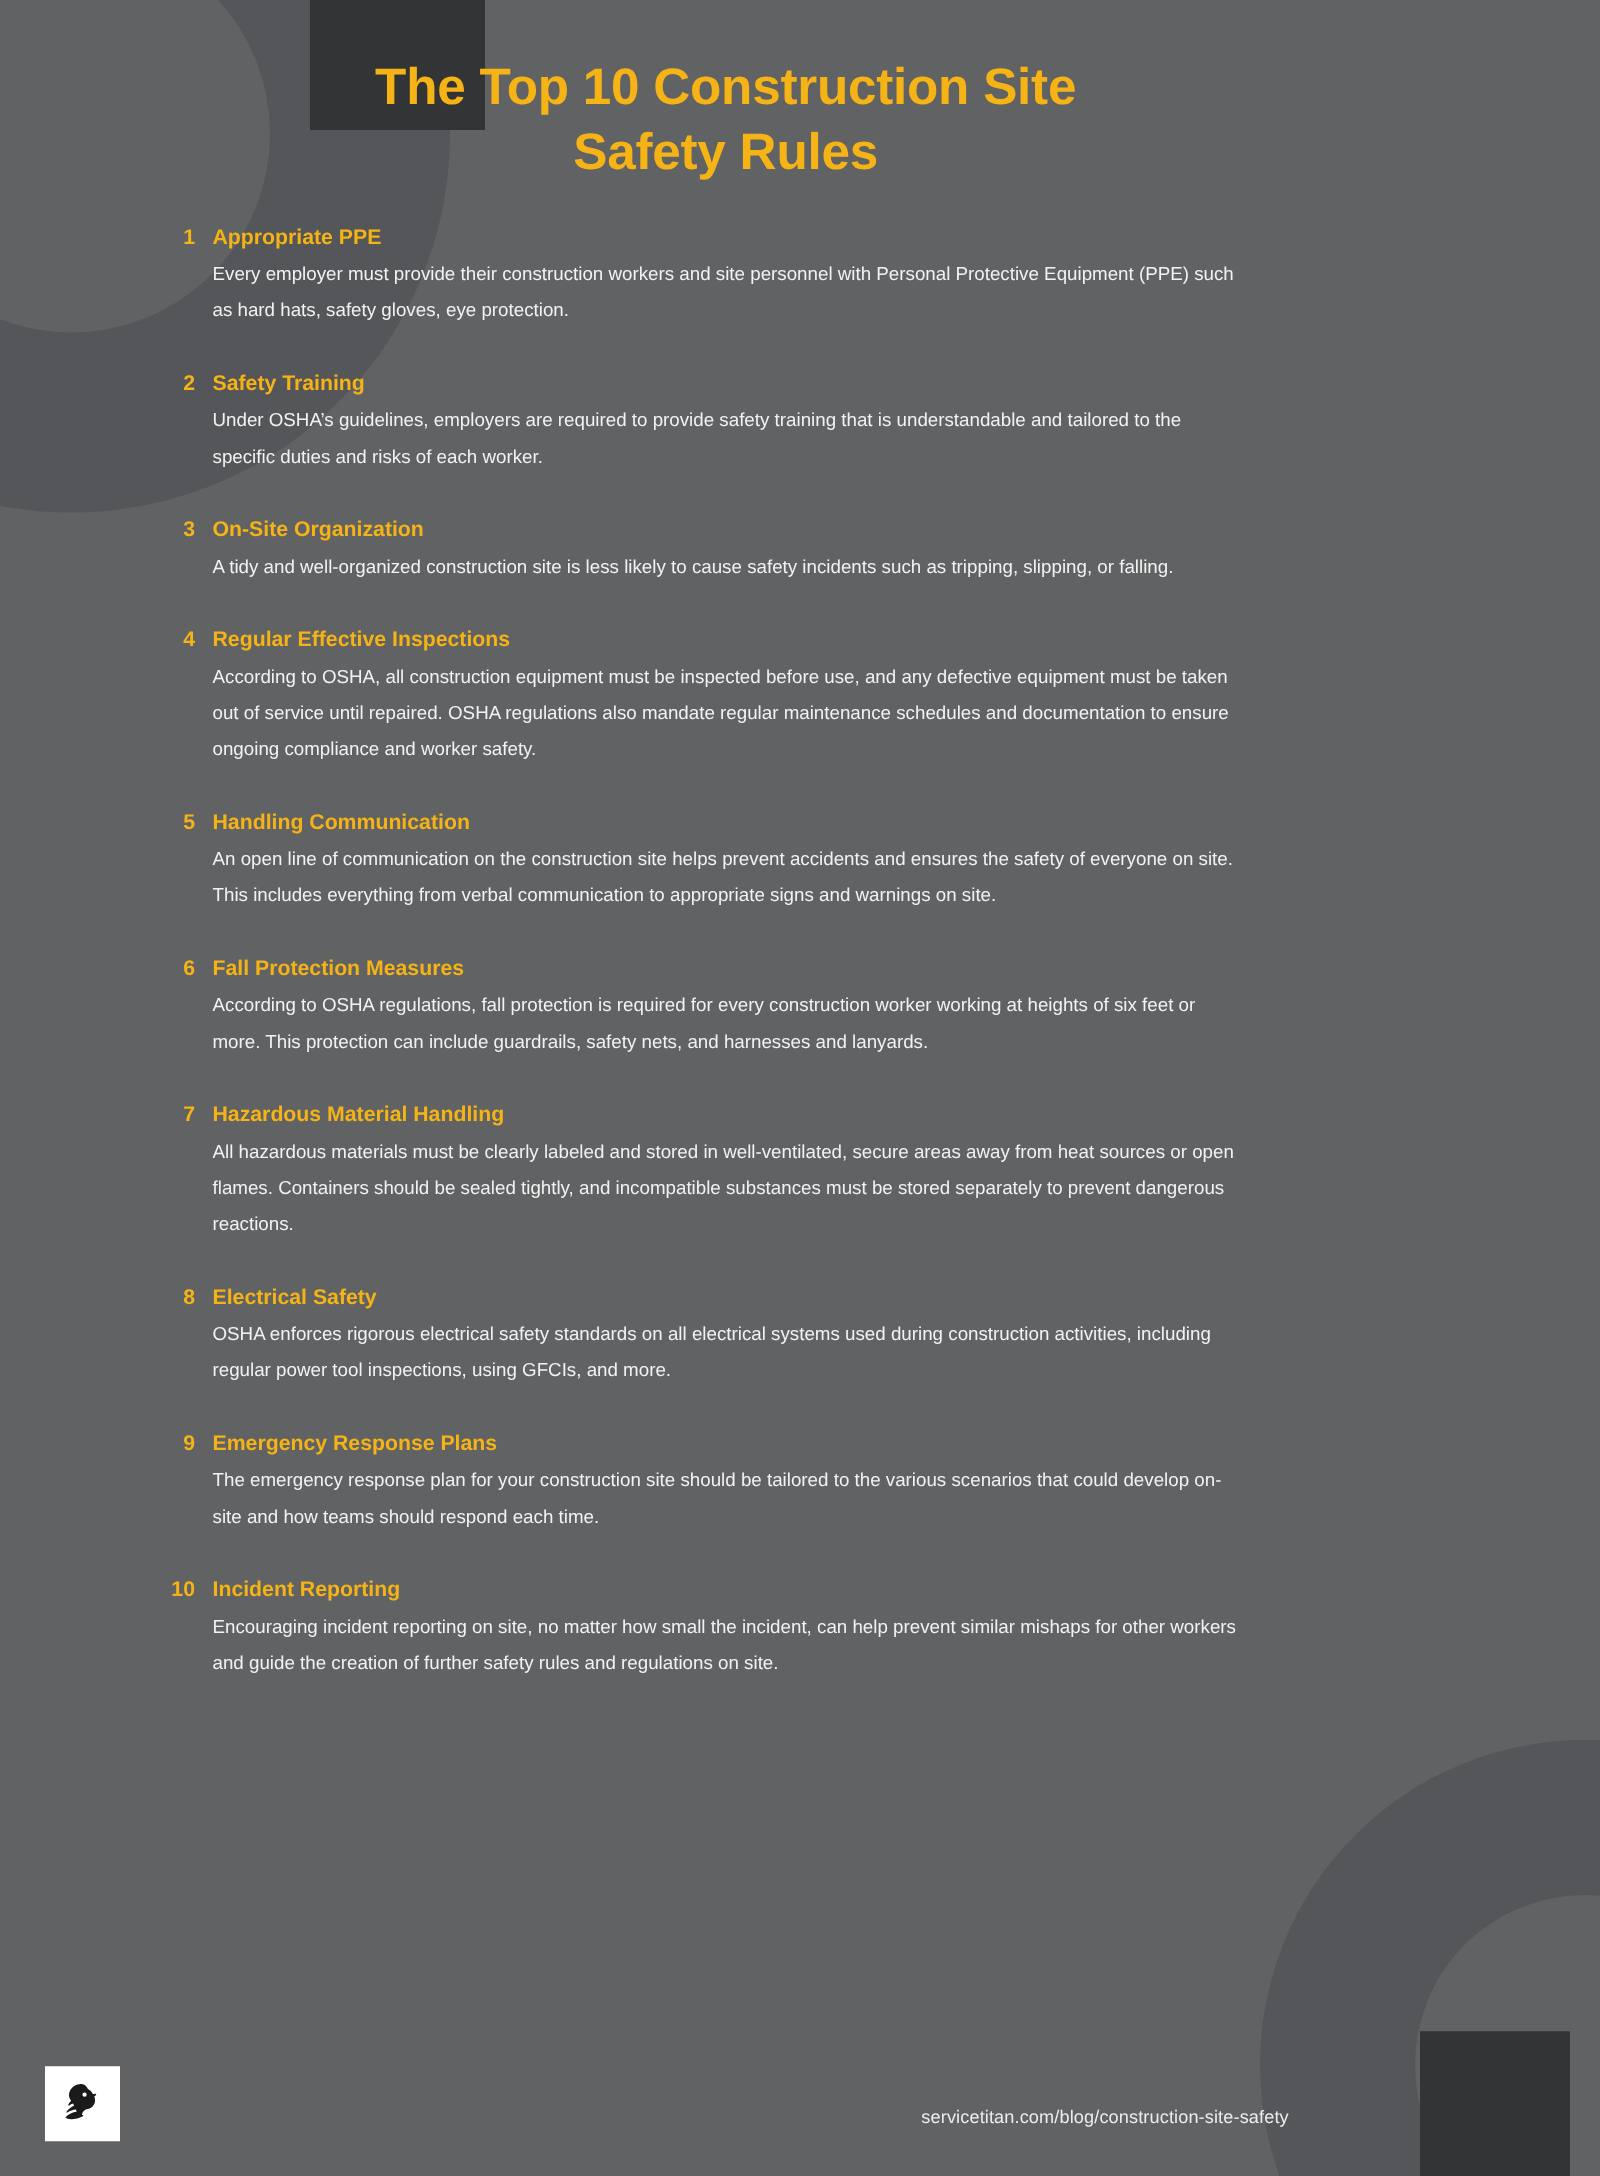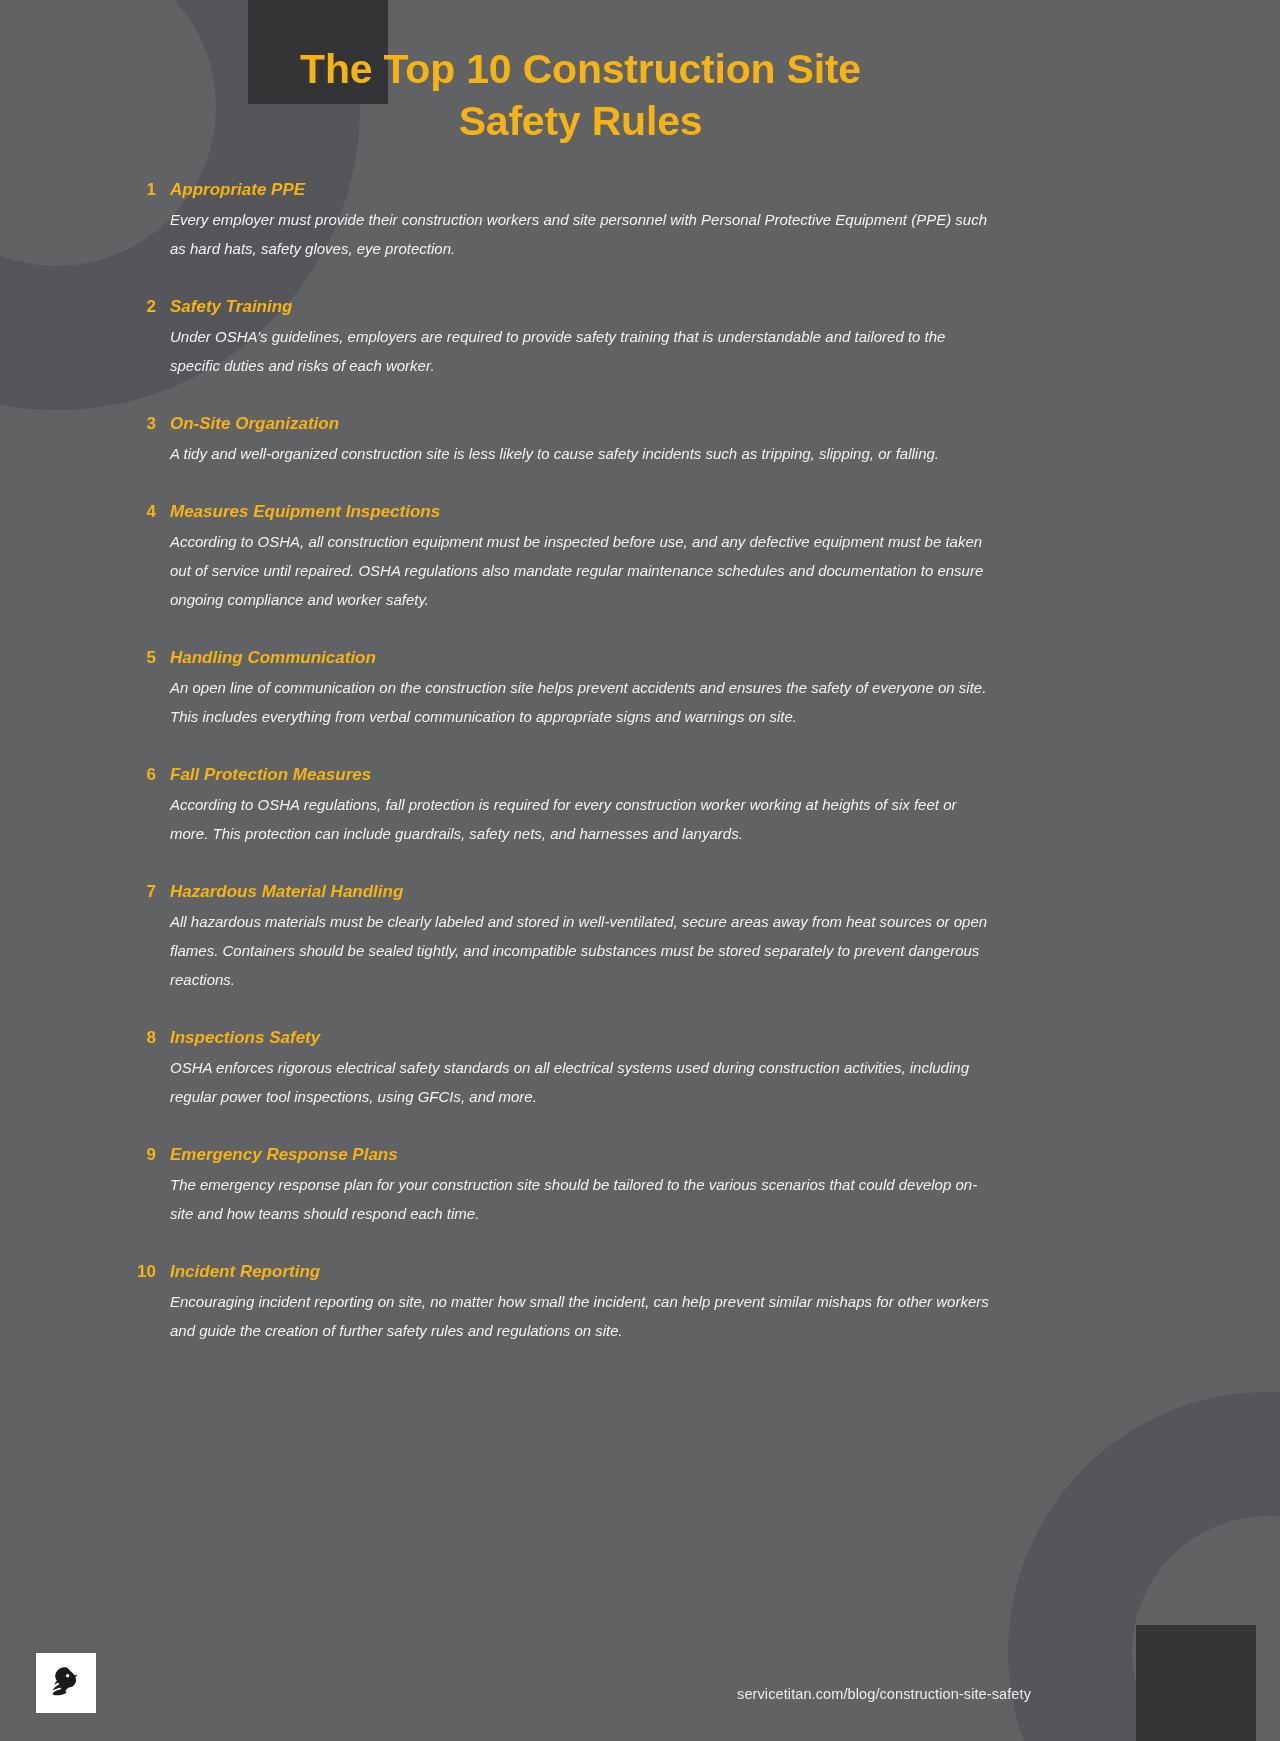--- a/index.html
+++ b/index.html
@@ -108,21 +108,20 @@
     padding-right: 14px;
     box-sizing: border-box;
     color: #F5B316;
     font-size: 17px;
     font-weight: bold;
     line-height: 28px;
   }
   .rule-body {
     flex: 1 1 auto;
     min-width: 0;
-    font-style: italic;
   }
   .rule-title {
     color: #F5B316;
     font-size: 17px;
     font-weight: bold;
     line-height: 28px;
     margin: 0 0 1px 0;
   }
   .rule-text {
     color: #F2F2F2;
@@ -207,21 +206,21 @@
       <div class="rule-num">3</div>
       <div class="rule-body">
         <div class="rule-title">On-Site Organization</div>
         <p class="rule-text">A tidy and well-organized construction site is less likely to cause safety incidents such as tripping, slipping, or falling.</p>
       </div>
     </div>
 
     <div class="rule">
       <div class="rule-num">4</div>
       <div class="rule-body">
-        <div class="rule-title">Measures Equipment Inspections</div>
+        <div class="rule-title">Regular Effective Inspections</div>
         <p class="rule-text">According to OSHA, all construction equipment must be inspected before use, and any defective equipment must be taken out of service until repaired. OSHA regulations also mandate regular maintenance schedules and documentation to ensure ongoing compliance and worker safety.</p>
       </div>
     </div>
 
     <div class="rule">
       <div class="rule-num">5</div>
       <div class="rule-body">
         <div class="rule-title">Handling Communication</div>
         <p class="rule-text">An open line of communication on the construction site helps prevent accidents and ensures the safety of everyone on site. This includes everything from verbal communication to appropriate signs and warnings on site.</p>
       </div>
@@ -239,21 +238,21 @@
       <div class="rule-num">7</div>
       <div class="rule-body">
         <div class="rule-title">Hazardous Material Handling</div>
         <p class="rule-text">All hazardous materials must be clearly labeled and stored in well-ventilated, secure areas away from heat sources or open flames. Containers should be sealed tightly, and incompatible substances must be stored separately to prevent dangerous reactions.</p>
       </div>
     </div>
 
     <div class="rule">
       <div class="rule-num">8</div>
       <div class="rule-body">
-        <div class="rule-title">Inspections Safety</div>
+        <div class="rule-title">Electrical Safety</div>
         <p class="rule-text">OSHA enforces rigorous electrical safety standards on all electrical systems used during construction activities, including regular power tool inspections, using GFCIs, and more.</p>
       </div>
     </div>
 
     <div class="rule">
       <div class="rule-num">9</div>
       <div class="rule-body">
         <div class="rule-title">Emergency Response Plans</div>
         <p class="rule-text">The emergency response plan for your construction site should be tailored to the various scenarios that could develop on-site and how teams should respond each time.</p>
       </div>

